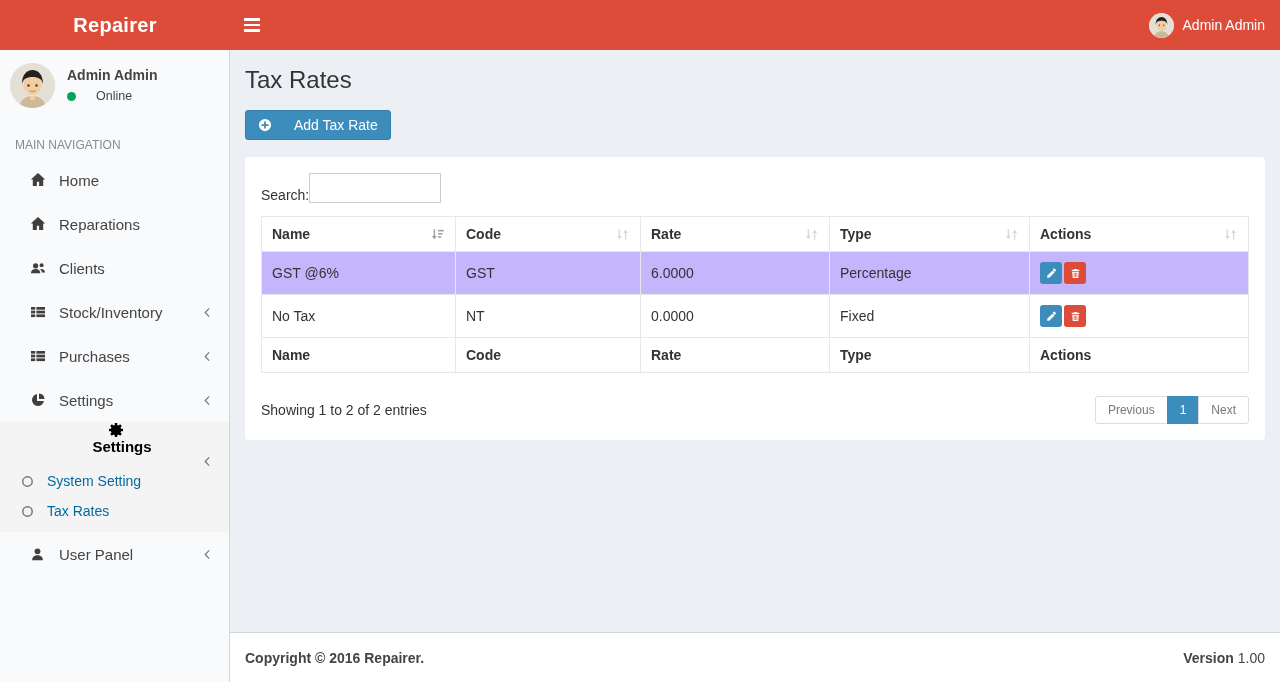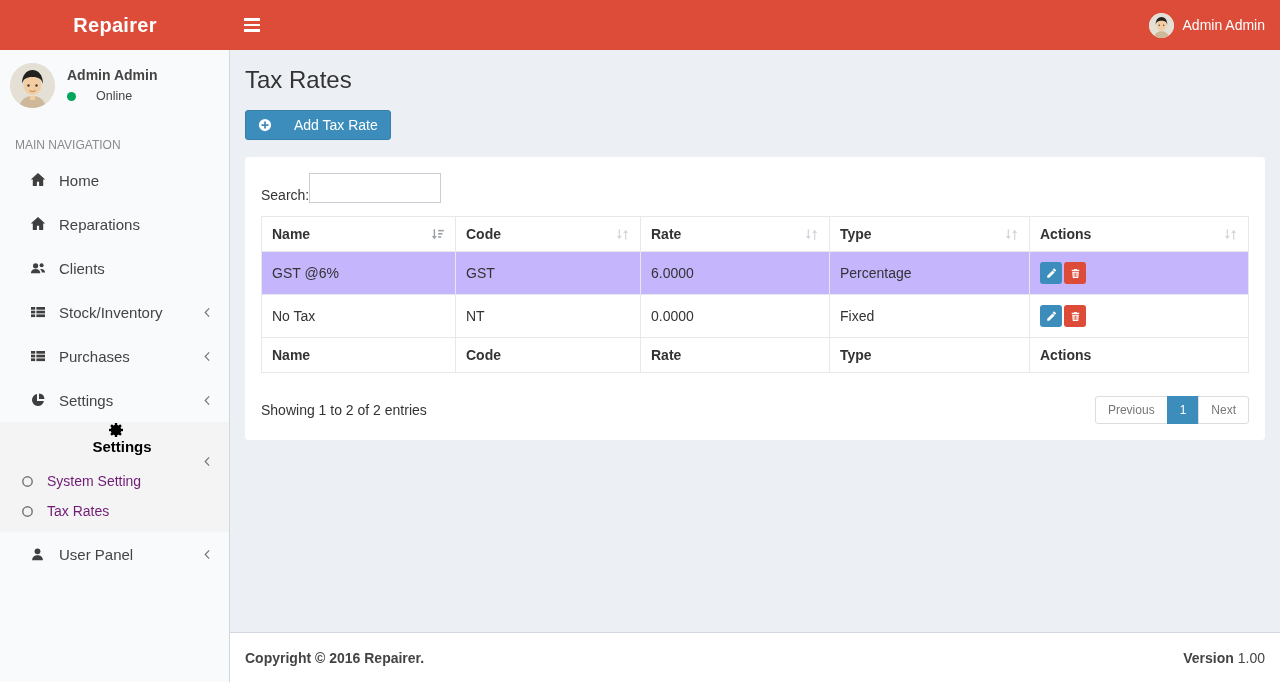--- a/index.html
+++ b/index.html
@@ -35,21 +35,21 @@
   .sidebar-menu { list-style:none; }
   .sidebar-menu .item { display:flex; align-items:center; height:44px; padding:0 15px;
         color:#444; font-size:15px; cursor:pointer;margin-left:15px; }
   .item .icon-slot { width:24px; margin-right:5px; display:flex; align-items:center; color:#3f3f3f; }
   .item .chev { margin-left:auto; color:#777; display:flex; }
   .active-group { background:#f4f4f5; }
   .active-group > .item { font-weight:700; color:#000;flex-direction:column; }
   .active-group > .item .icon-slot { color:#000; }
   .treeview { list-style:none; padding-bottom:6px; }
   .treeview .sub-item { display:flex; align-items:center; height:30px; padding:0 15px 0 21px;
-        color:#701a75; font-size:14px; cursor:pointer; }
+        color:#0369a1; font-size:14px; cursor:pointer; }
   .sub-item .icon-slot { width:22px; margin-right:4px; display:flex; align-items:center; color:#777; }
 
   
   .page-title { font-size:24px; font-weight:400; color:#333; margin:8px 0 16px; }
   .btn-add { display:inline-flex; align-items:center; gap:22px; background:#3c8dbc;
         border:1px solid #367fa9; color:#fff; font-size:14px; padding:6px 12px;
         border-radius:3px; cursor:pointer; margin-bottom:17px; font-family:inherit; }
   .card { background:#fff; border-radius:4px; padding:16px; }
 
   .table-controls { display:flex; justify-content:space-between; align-items:center; margin-bottom:13px; }

